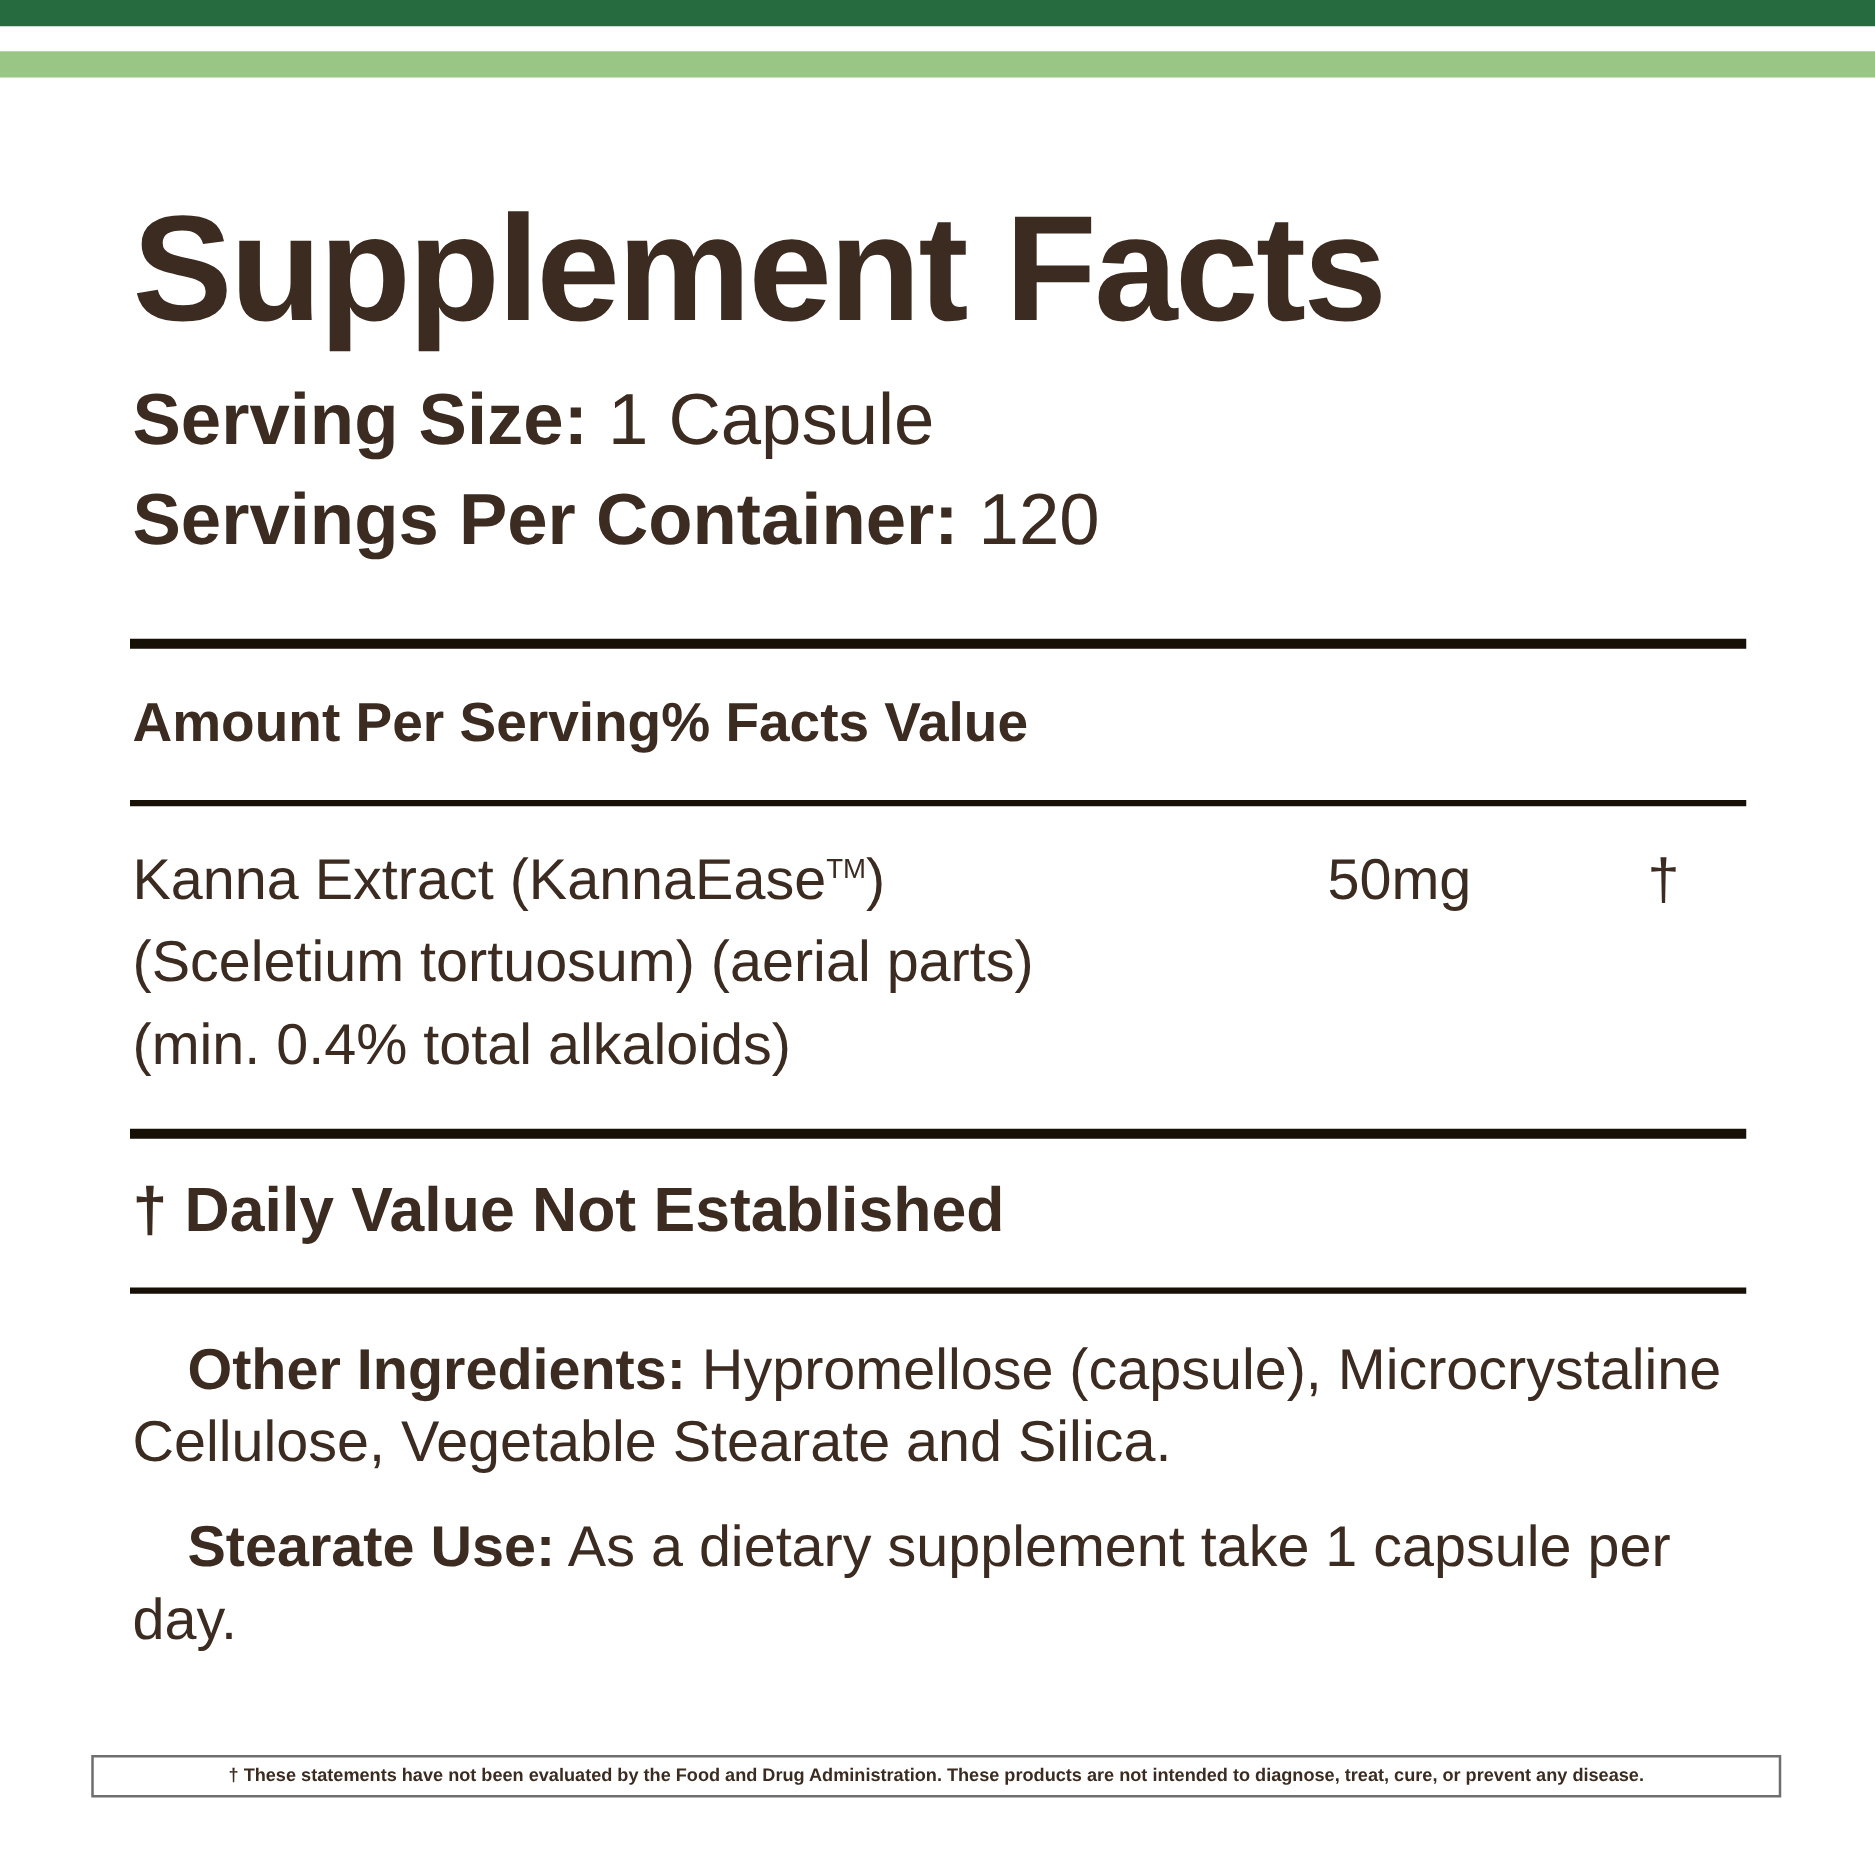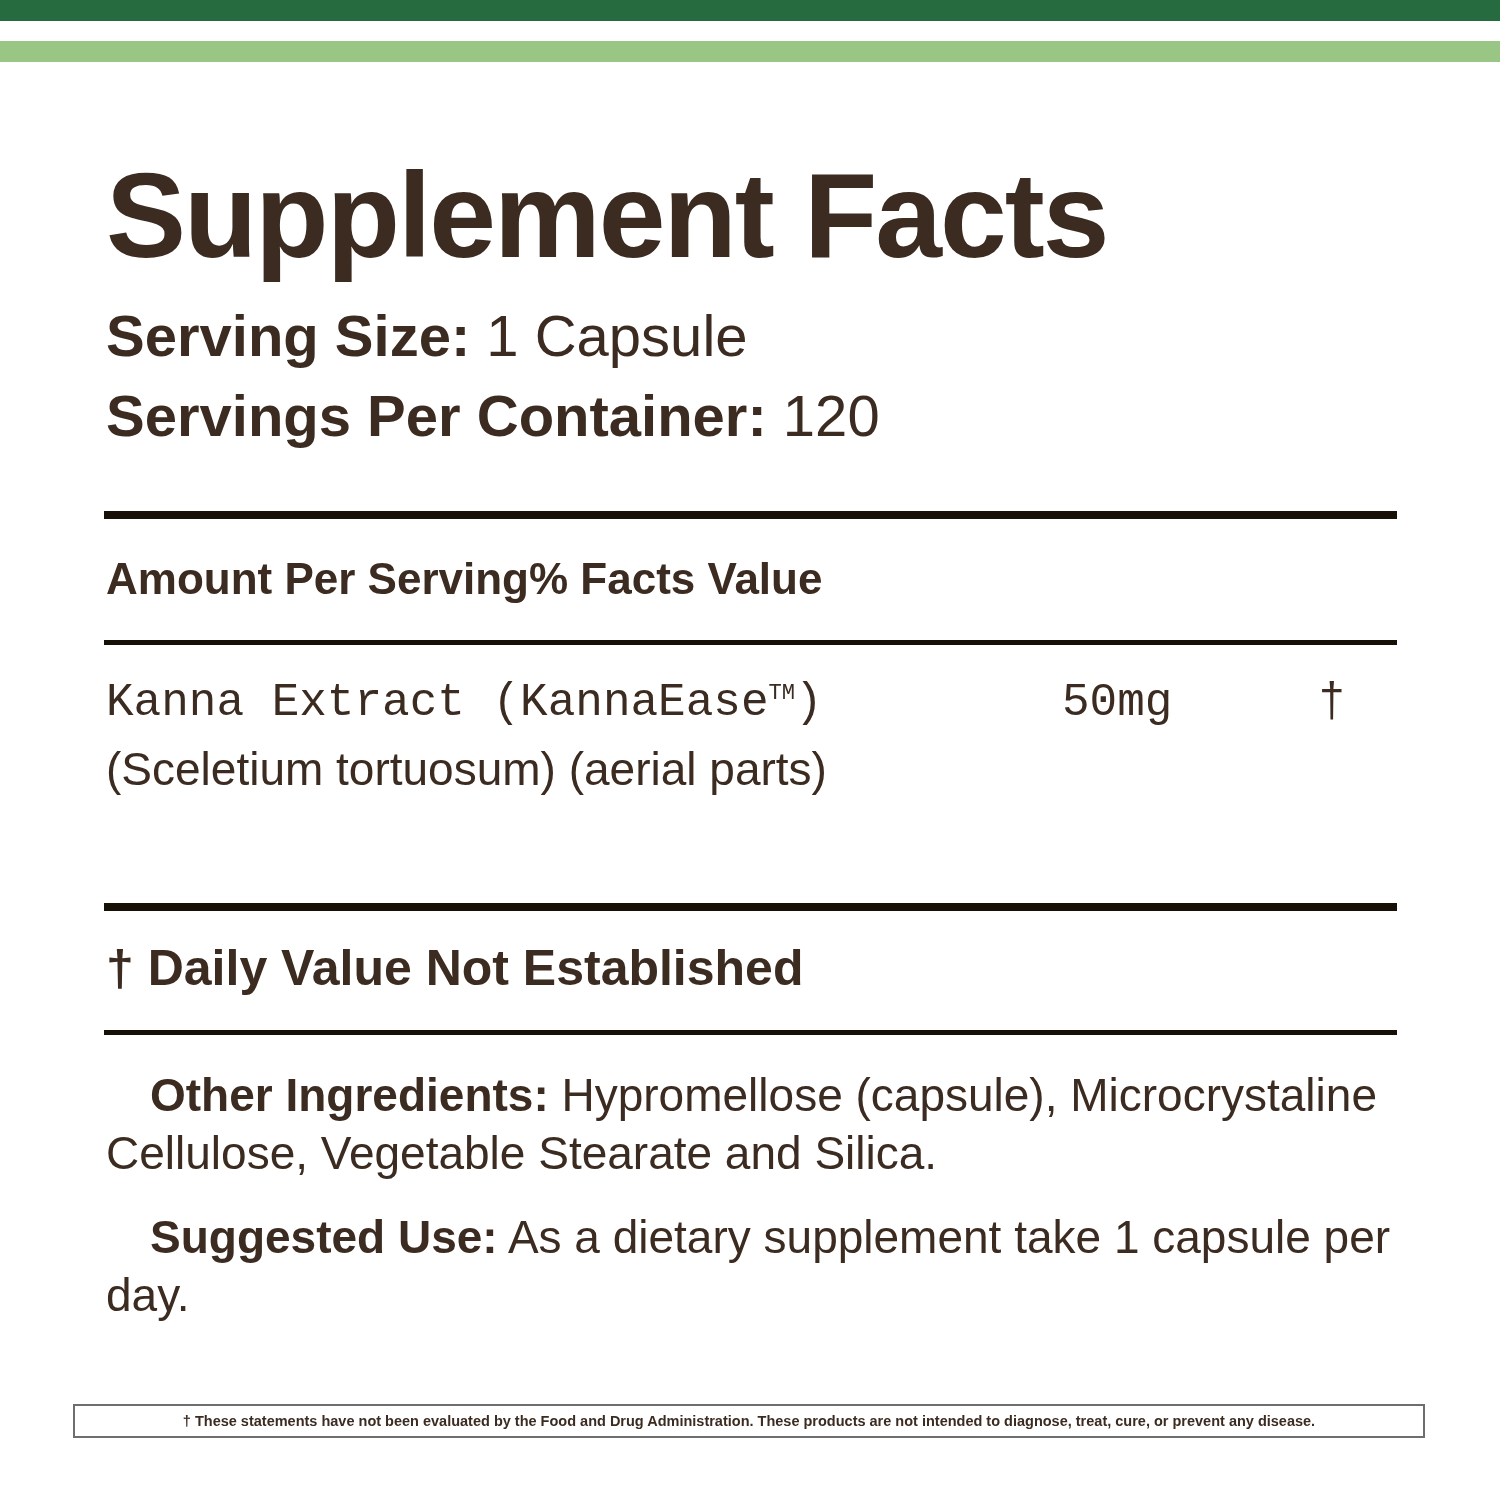--- a/index.html
+++ b/index.html
@@ -45,21 +45,21 @@
   .col-headers{
     position:absolute;top:549px;left:2px;width:1291px;
     display:flex;justify-content:flex-start;
     font-size:44px;line-height:60px;font-weight:bold;
   }
 
   .ingredient-rows{
     position:absolute;top:670px;left:2px;width:1291px;
     font-size:46px;line-height:66px;
   }
-  .row-line1{position:relative;width:100%;font-family:Liberation Mono, monospace;}
+  .row-line1{position:relative;width:100%;}
   .ing-amount{position:absolute;left:956px;top:0;}
   .ing-dv{position:absolute;left:1212px;top:0;}
   sup.tm{font-size:0.48em;vertical-align:super;line-height:0;letter-spacing:0;}
 
   .footnote{
     position:absolute;top:937px;left:2px;
     font-size:50px;line-height:62px;font-weight:bold;
   }
 
   .para{
@@ -104,29 +104,30 @@
 
   <div class="rule r2"></div>
 
   <div class="ingredient-rows">
     <div class="row-line1">
       <span class="ing-name"><span>Kanna Extract (KannaEase</span><sup class="tm">TM</sup><span>)</span></span>
       <span class="ing-amount">50mg</span>
       <span class="ing-dv">†</span>
     </div>
     <div>(Sceletium tortuosum) (aerial parts)</div>
+    <div>(min. 0.4% total alkaloids)</div>
   </div>
 
   <div class="rule r3"></div>
 
   <div class="footnote">† Daily Value Not Established</div>
 
   <div class="rule r4"></div>
 
   <div class="para other"><span class="lbl">Other Ingredients:</span><span> Hypromellose (capsule), Microcrystaline Cellulose, Vegetable Stearate and Silica.</span></div>
 
-  <div class="para use"><span class="lbl">Suggested Use:</span><span> As a dietary supplement take 1 capsule per day.</span></div>
+  <div class="para use"><span class="lbl">Stearate Use:</span><span> As a dietary supplement take 1 capsule per day.</span></div>
 
 </div>
 
 <div class="disclaimer-box">
   <span class="txt">† These statements have not been evaluated by the Food and Drug Administration. These products are not intended to diagnose, treat, cure, or prevent any disease.</span>
 </div>
 
 </body></html>

